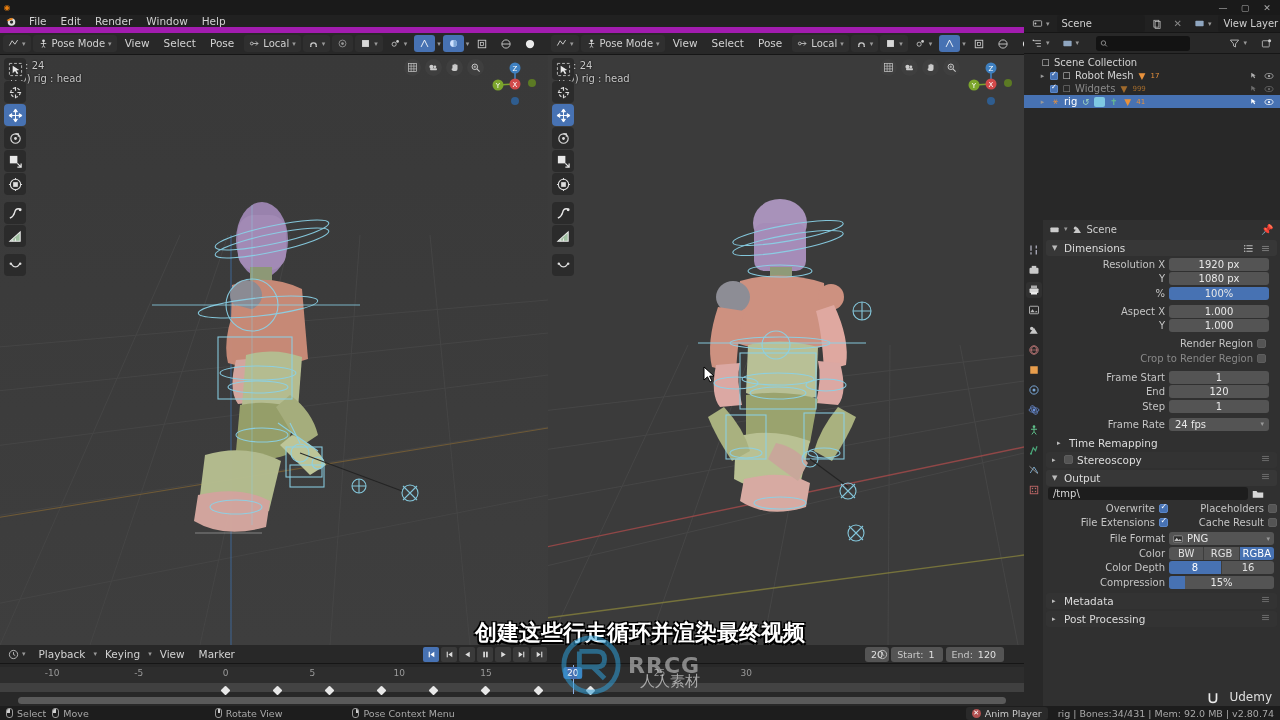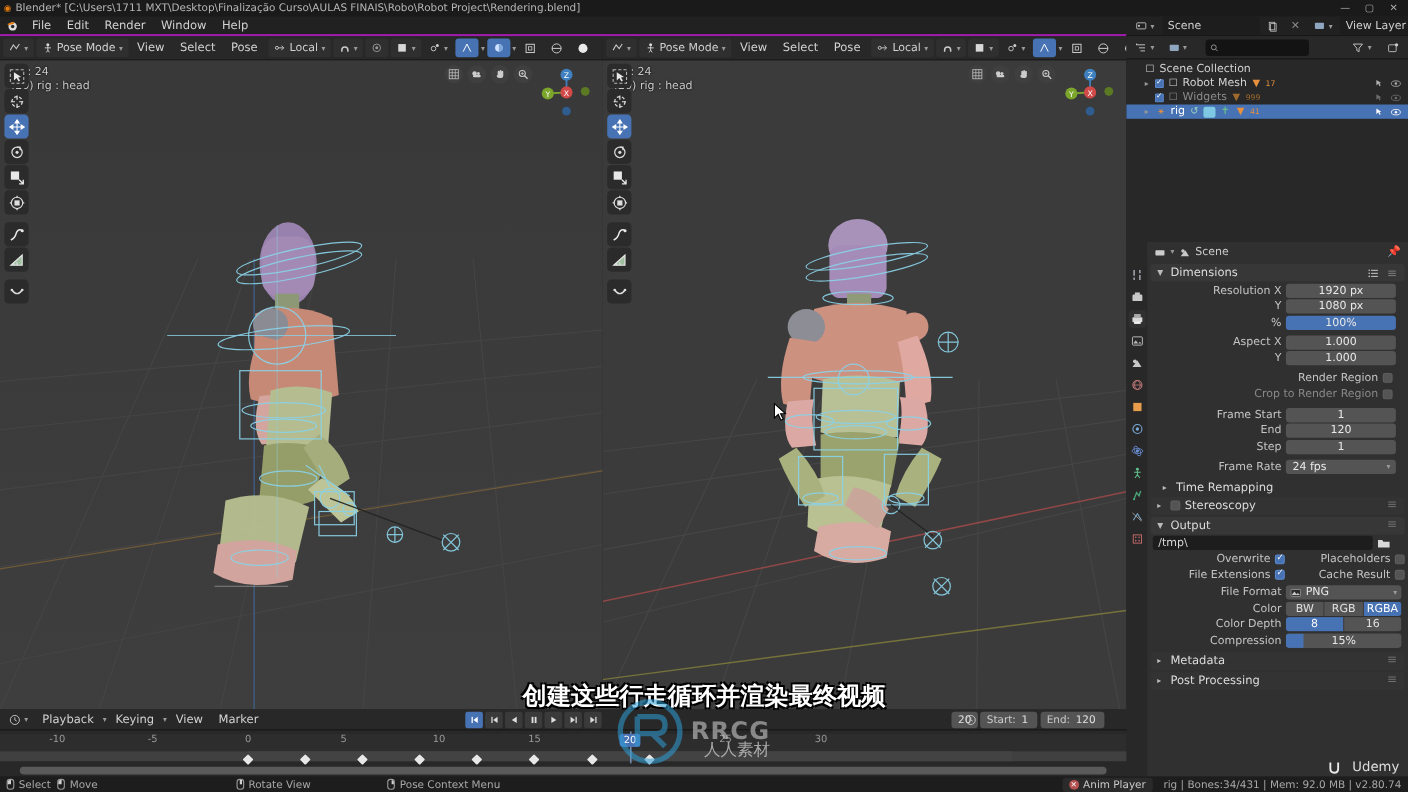--- a/index.html
+++ b/index.html
@@ -21,21 +21,21 @@
   .titlebar .tb-ico { width: 14px; text-align: center; color: #e87d0d; font-size: 8px; }
   .titlebar .tb-text { white-space: nowrap; overflow: hidden; }
   .titlebar .tb-win { position: absolute; right: 2px; top: 0; display: flex; gap: 0; }
   .tb-btn { width: 22px; height: 15px; display: flex; align-items: center; justify-content: center;
             color: #aaa; font-size: 9px; }
 
   
   .menubar {
     position: absolute; top: 15px; left: 0; width: 1280px; height: 18px;
     background: #212121; display: flex; align-items: center;
-    border-bottom: 2px solid #a21caf;
+    border-bottom: 6px solid #a21caf;
     text-align: right;
   }
   .blender-logo { width: 22px; display: flex; align-items: center; justify-content: center; }
   .blender-logo svg { width: 13px; height: 13px; }
   .menu-item {
     padding: 0 7px; height: 18px; line-height: 18px; font-size: 10.5px; color: #d2d2d2;
     white-space: nowrap;
   }
   .ws-tabs { display: flex; align-items: flex-end; height: 18px; margin-left: 10px; }
   .ws-tab {
@@ -242,21 +242,20 @@
   }
   .cursor-arrow { position: absolute; left: 703px; top: 366px; pointer-events: none; }
 </style>
 <style>#compression-slider:before{width:15%;}</style></head>
 <body>
 
 <div id="app">
 
   <div class="titlebar">
     <span class="tb-ico">◉</span>
-    <span class="tb-text">Blender* [C:\Users\1711 MXT\Desktop\Finalização Curso\AULAS FINAIS\Robo\Robot Project\Rendering.blend]</span>
     <div class="tb-win">
       <div class="tb-btn">—</div>
       <div class="tb-btn">▢</div>
       <div class="tb-btn close">✕</div>
     </div>
   </div>
 
   <div class="menubar">
     <div class="blender-logo">
       <svg viewBox="0 0 24 24">

